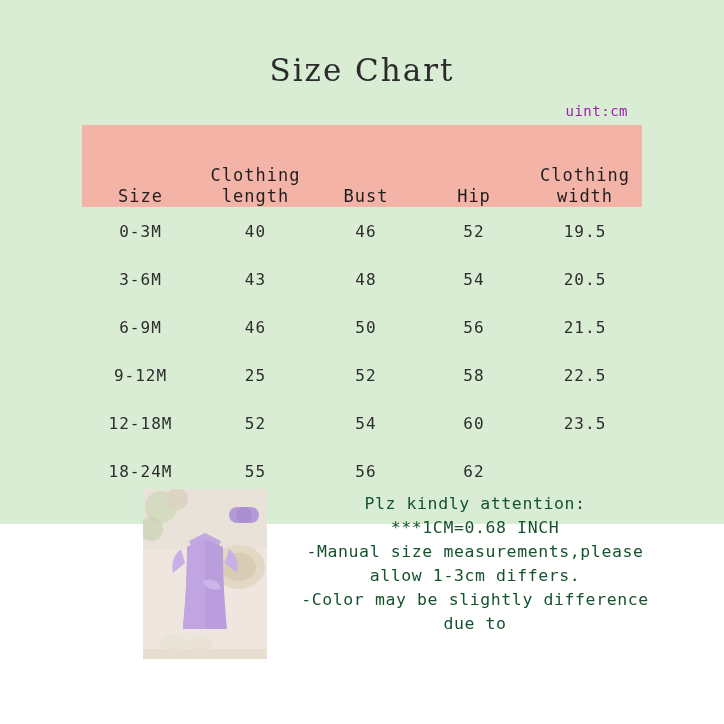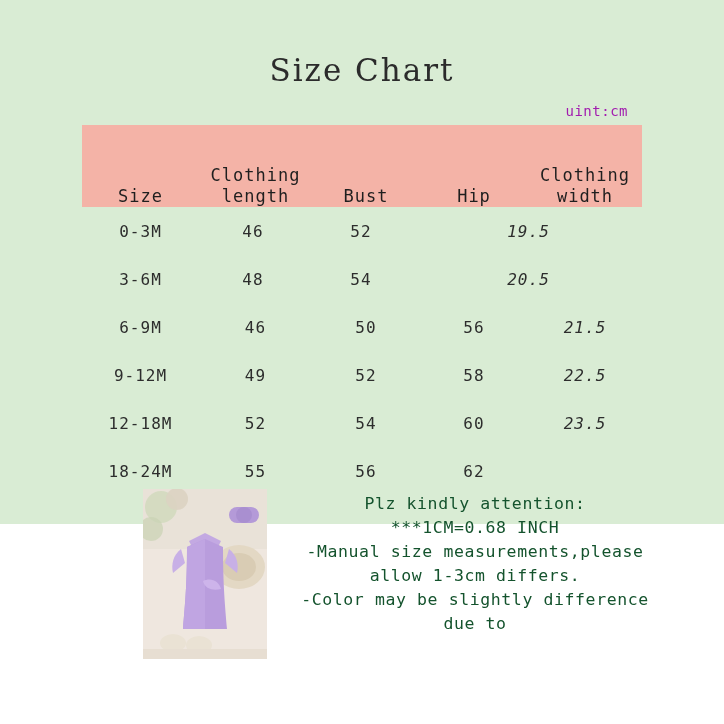--- a/index.html
+++ b/index.html
@@ -83,21 +83,21 @@
     text-align: center;
     font-size: 16px;
     color: #2d2d2d;
     letter-spacing: 1px;
     font-family: "DejaVu Sans Mono", monospace;
   }
   .dcell.c0 { flex: 0 0 117px; }
   .dcell.c1 { flex: 0 0 113px; }
   .dcell.c2 { flex: 0 0 108px; }
   .dcell.c3 { flex: 0 0 108px; }
-  .dcell.c4 { flex: 1; font-style: italic; }
+  .dcell.c4 { flex: 1; }
 
   .photo {
     position: absolute;
     left: 143px;
     top: 489px;
     width: 124px;
     height: 170px;
     background: #efe6dd;
     overflow: hidden;
     border: 0;
@@ -130,43 +130,45 @@
       <div class="hrow">
         <div class="hcell c0">Size</div>
         <div class="hcell c1">Clothing length</div>
         <div class="hcell c2">Bust</div>
         <div class="hcell c3">Hip</div>
         <div class="hcell c4">Clothing width</div>
       </div>
 
       <div class="drow">
         <div class="dcell c0">0-3M</div>
+        <div class="dcell c1">40</div>
         <div class="dcell c2">46</div>
         <div class="dcell c3">52</div>
         <div class="dcell c4">19.5</div>
       </div>
 
       <div class="drow">
         <div class="dcell c0">3-6M</div>
+        <div class="dcell c1">43</div>
         <div class="dcell c2">48</div>
         <div class="dcell c3">54</div>
         <div class="dcell c4">20.5</div>
       </div>
 
       <div class="drow">
         <div class="dcell c0">6-9M</div>
         <div class="dcell c1">46</div>
         <div class="dcell c2">50</div>
         <div class="dcell c3">56</div>
         <div class="dcell c4">21.5</div>
       </div>
 
       <div class="drow">
         <div class="dcell c0">9-12M</div>
-        <div class="dcell c1">49</div>
+        <div class="dcell c1">25</div>
         <div class="dcell c2">52</div>
         <div class="dcell c3">58</div>
         <div class="dcell c4">22.5</div>
       </div>
 
       <div class="drow">
         <div class="dcell c0">12-18M</div>
         <div class="dcell c1">52</div>
         <div class="dcell c2">54</div>
         <div class="dcell c3">60</div>

